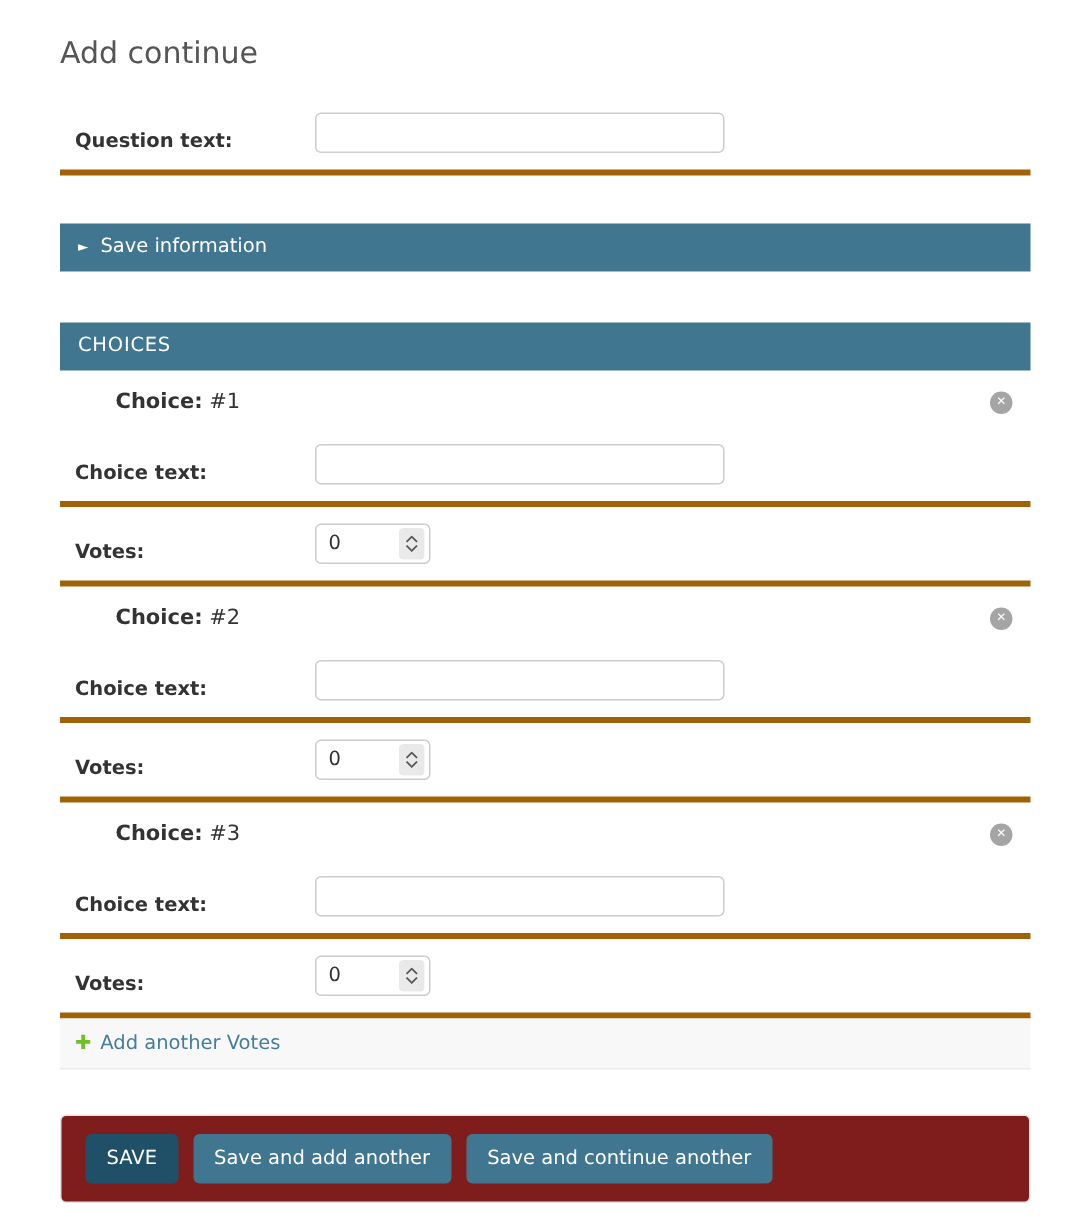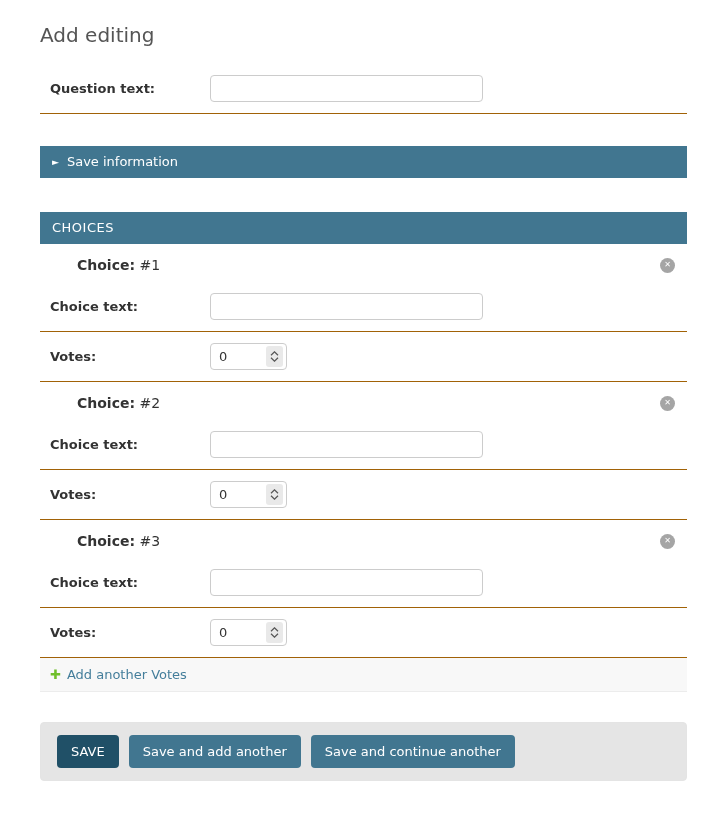--- a/index.html
+++ b/index.html
@@ -12,22 +12,22 @@
   }
   #content { padding: 22px 40px 0 40px; }
 
   h1.page-title {
     font-size: 20px; font-weight: 400; color: #555;
     margin: 0 0 15px 0; line-height: 27px;
   }
 
   
   .form-row {
-    display: flex; align-items: flex-start;
-    padding: 11px 0; border-bottom: 1px solid #a16207;
+    display: flex; align-items: flex-end;
+    padding: 11px 0; border-bottom: 4px solid #a16207;
   }
   .form-row label {
     flex: none; width: 170px; padding: 6px 10px 0 10px;
     font-weight: bold; color: #333; font-size: 13px;
   }
   .text-input {
     width: 273px; height: 27px;
     border: 1px solid #ccc; border-radius: 4px;
     padding: 4px 7px; font-size: 13px; color: #333;
     font-family: inherit; outline: none; background: #fff;
@@ -87,38 +87,38 @@
   .add-row {
     background: #f8f8f8; border-bottom: 1px solid #ececec;
     padding: 9px 10px; display: flex; align-items: center;
     font-size: 13px;
   }
   .add-plus { color: #70bf2b; font-weight: bold; font-size: 13px; margin-right: 6px; line-height: 1; }
   .add-link { color: #447e9b; text-decoration: none; cursor: pointer; }
 
   
   .submit-row {
-    margin-top: 30px; background: #e5e5e5;
+    margin-top: 30px; background: #7f1d1d;
     border: 1px solid #e4e4e4; border-radius: 4px;
     padding: 12px 16px; display: flex; gap: 10px; align-items: flex-end;
   }
   .btn {
     border: none; border-radius: 4px;
     padding: 9px 14px; font-size: 13px; line-height: 15px;
     color: #fff; background: #417690; cursor: pointer;
     font-family: inherit;
   }
   .btn.default { background: #205067; }
 </style>
 </head>
 <body>
 
 <div id="content">
 
-  <h1 class="page-title">Add editing</h1>
+  <h1 class="page-title">Add continue</h1>
 
   <div>
     <div class="form-row">
       <label>Question text:</label>
       <input class="text-input" type="text" value="" style="">
     </div>
   </div>
 
   <div class="date-module">
     <div class="module-bar">

